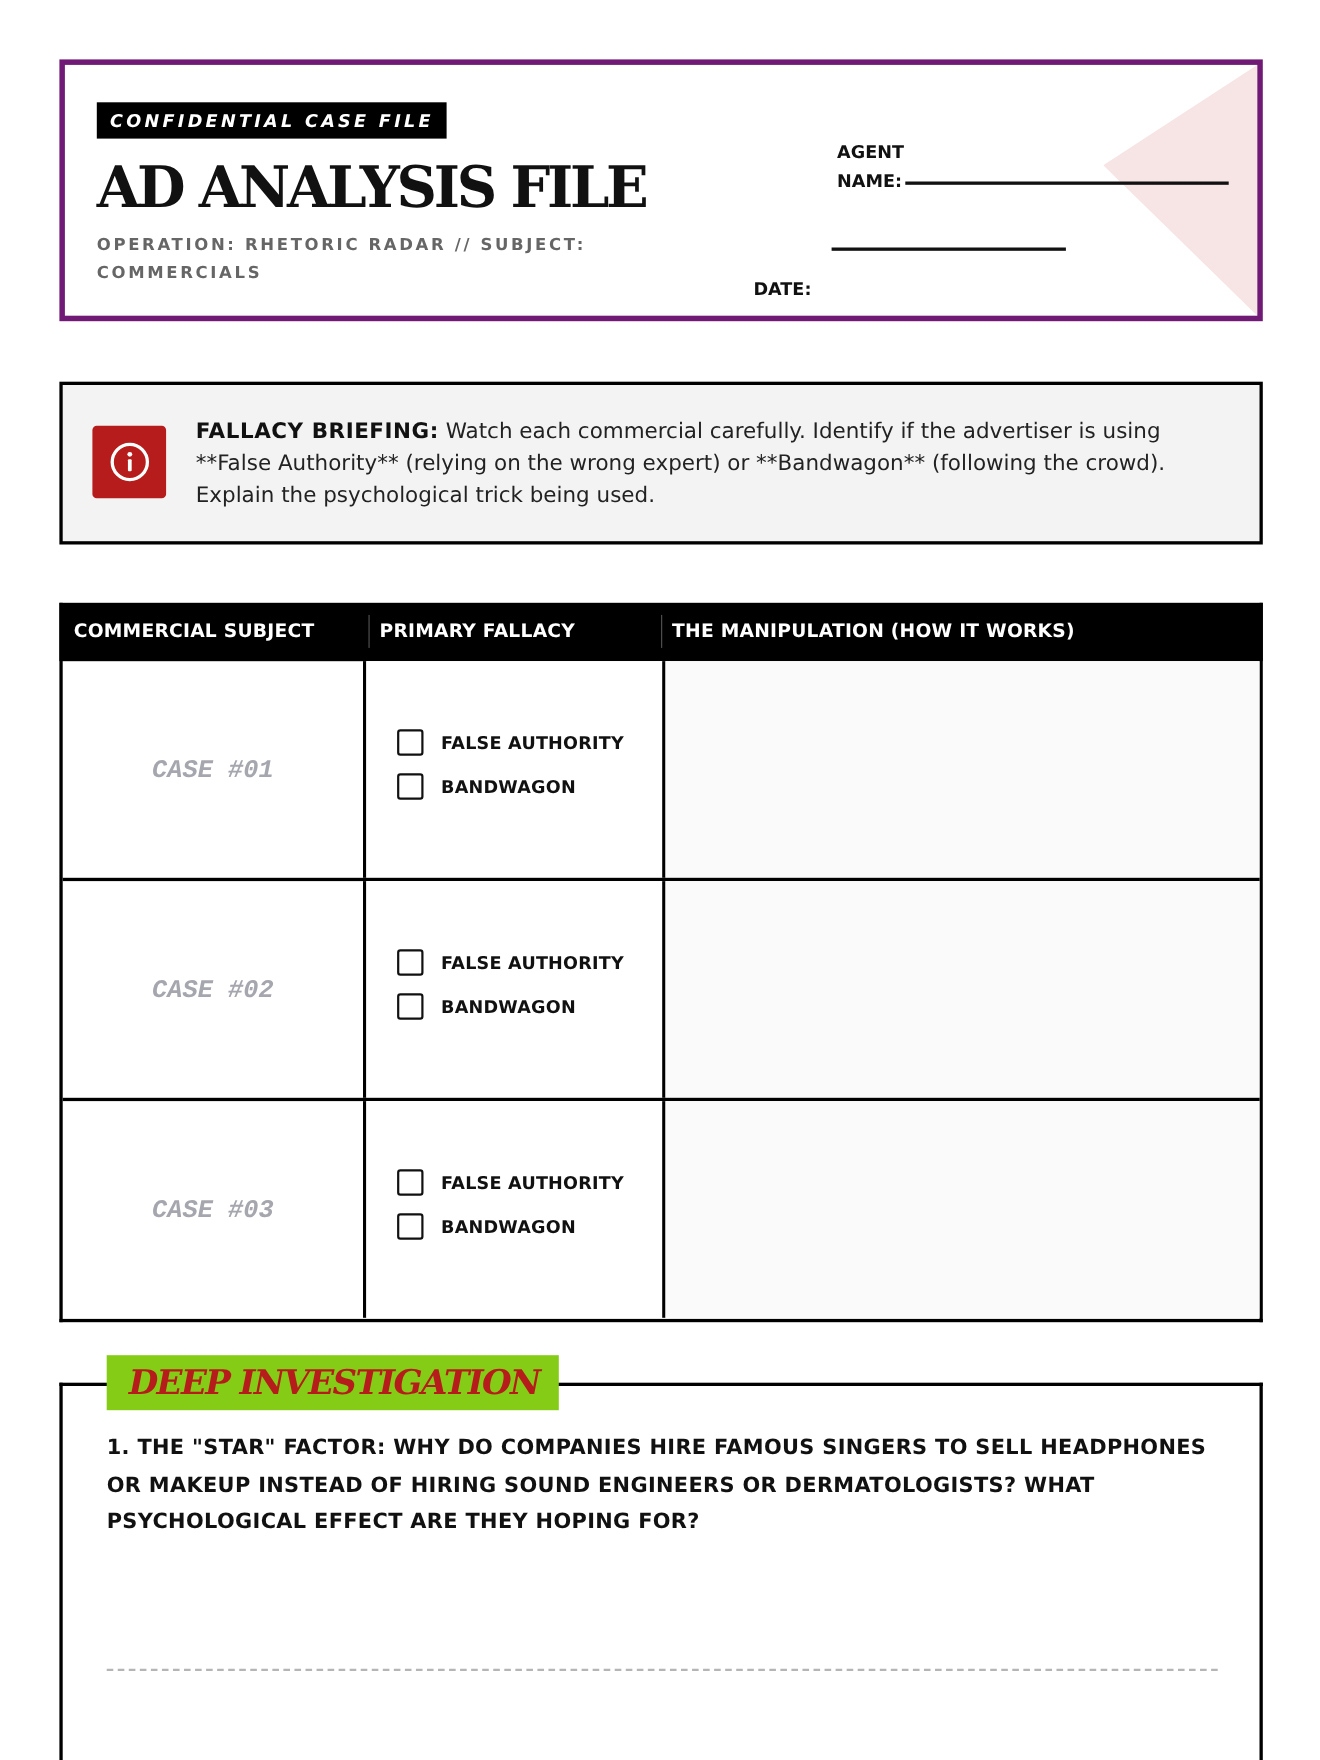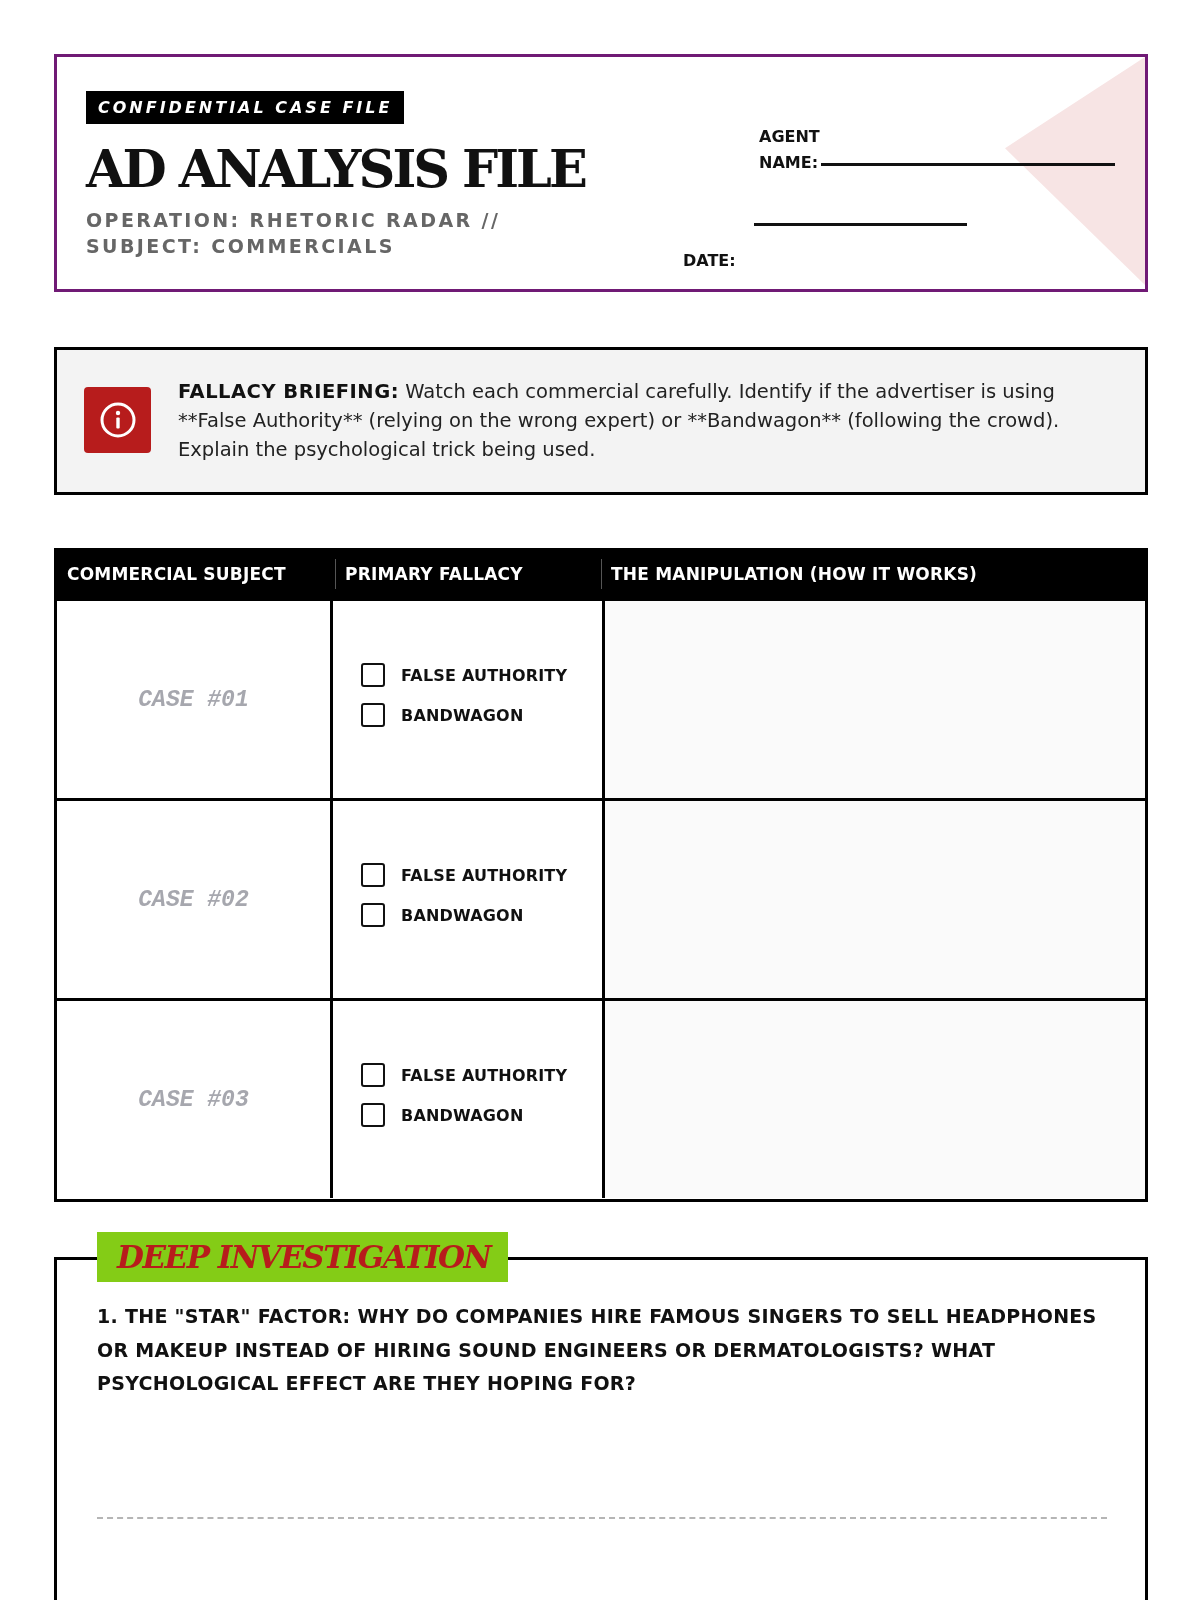--- a/index.html
+++ b/index.html
@@ -2,42 +2,42 @@
 <html><head>
 <meta charset="utf-8">
 <style>
   * { box-sizing: border-box; margin: 0; padding: 0; }
   html, body { width: 1200px; height: 1600px; background: #ffffff; overflow: hidden; }
   body { font-family: "Liberation Sans", sans-serif; color: #111; position: relative; }
 
   
   .header {
     position: absolute; left: 54px; top: 54px; width: 1094px; height: 238px;
-    border: 3px solid #701a75; background: #fff; overflow: hidden;
+    border: 5px solid #701a75; background: #fff; overflow: hidden;
   }
   .header .tri {
     position: absolute; right: 0; top: 0; width: 140px; height: 228px;
     background: #f7e4e4;
     clip-path: polygon(100% 0, 100% 100%, 0 40%);
   }
   .badge {
     position: absolute; left: 29px; top: 34px; height: 33px; padding: 0 12px;
     background: #000; color: #fff; font-family: "DejaVu Sans", sans-serif;
     font-weight: bold; font-style: italic; font-size: 16px; letter-spacing: 3px;
     line-height: 33px; white-space: nowrap;
   }
   .title {
     position: absolute; left: 29px; top: 82px;
     font-family: "DejaVu Serif", serif; font-weight: bold; font-size: 52px;
     letter-spacing: -3px; line-height: 60px; color: #111; white-space: nowrap;
     transform: scaleX(0.98); transform-origin: left;
   }
   .subtitle {
     position: absolute; left: 29px; top: 150px; width: 500px;
-    font-family: "DejaVu Sans", sans-serif; font-weight: bold; font-size: 19px;
+    font-family: "DejaVu Sans", sans-serif; font-weight: bold; font-size: 15px;
     letter-spacing: 2.4px; line-height: 26px; color: #666;
   }
   .agent-label {
     position: absolute; left: 682px; top: 67px; font-family: "DejaVu Sans", sans-serif;
     font-weight: bold; font-size: 16px; line-height: 26px; color: #111; width: 80px; margin-left: 20px;
   }
   .agent-line { position: absolute; left: 764px; top: 106px; width: 294px; height: 3px; background: #111; }
   .date-label {
     position: absolute; left: 626px; top: 150px; font-family: "DejaVu Sans", sans-serif;
     font-weight: bold; font-size: 16px; line-height: 26px; color: #111; margin-top: 41px;

